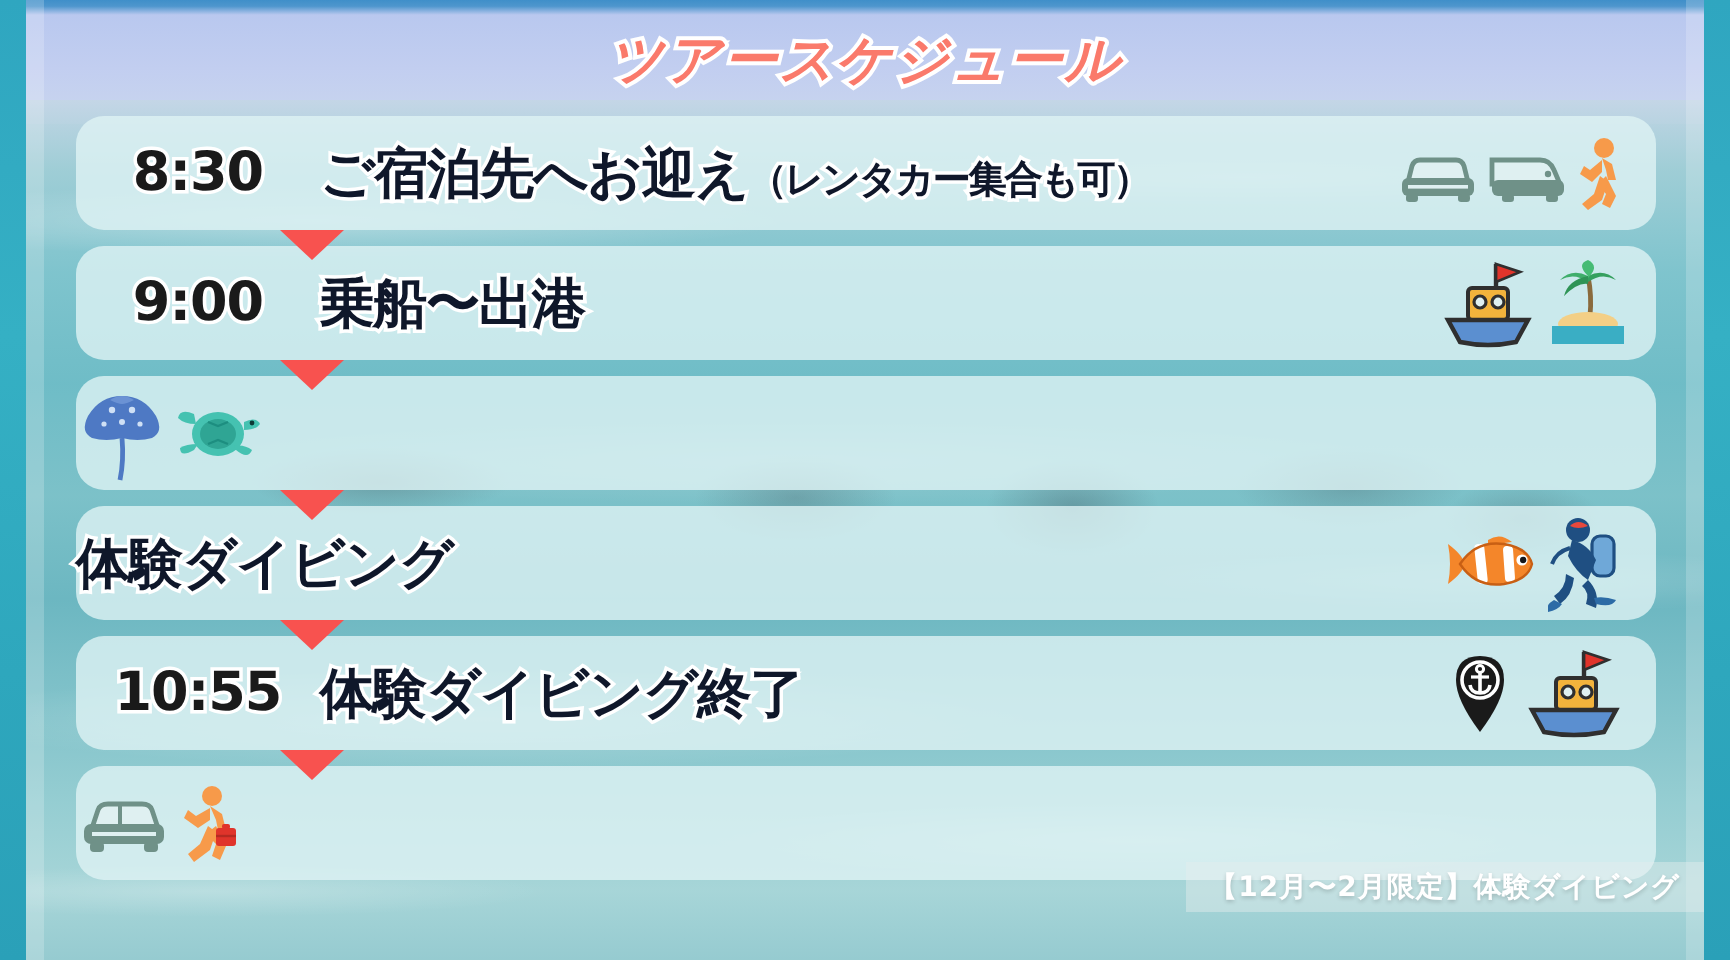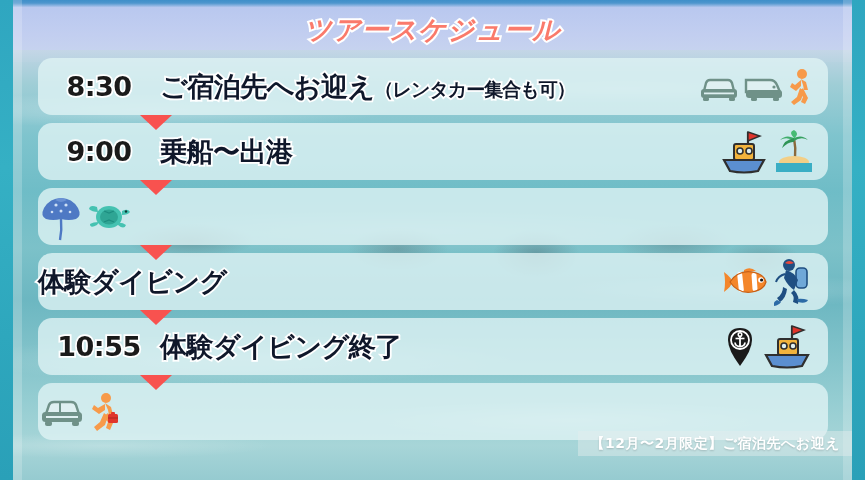--- a/index.html
+++ b/index.html
@@ -363,16 +363,16 @@
             <rect x="21" y="20" width="4" height="2.5" rx="1" fill="#e0342b"></rect>
             <line x1="18" y1="26" x2="28" y2="26" stroke="#b52a22" stroke-width="1.2"></line>
           </svg>
         </span>
       </div>
     </div>
 
   </div>
 
   <div class="footer">
-    <span>【12月〜2月限定】ご宿泊先へお迎え</span>
+    <span>【12月〜2月限定】体験ダイビング</span>
   </div>
 
 </div>
 
 </body></html>

